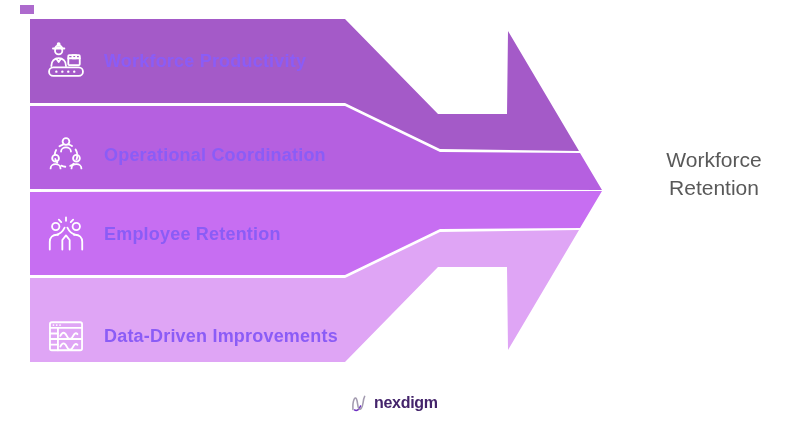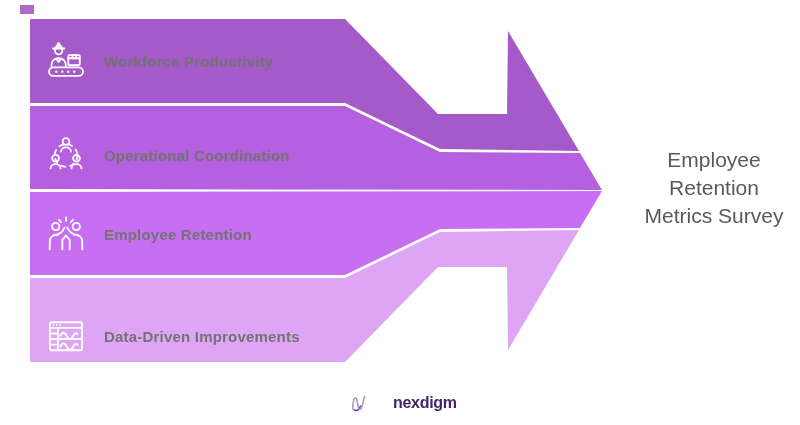--- a/index.html
+++ b/index.html
@@ -7,34 +7,34 @@
     position:relative;width:800px;height:425px;background:#ffffff;overflow:hidden;
     font-family:"Liberation Sans", sans-serif;
   }
   .funnel-svg{position:absolute;left:0;top:0;width:800px;height:425px;}
   .band-row{
     position:absolute;left:44px;height:48px;display:flex;align-items:center;gap:16px;
   }
   .band-row .icon{width:44px;height:44px;flex:0 0 44px;}
   .band-row .icon svg{width:44px;height:44px;display:block;}
   .band-label{
-    color:#737373;font-size:15px;font-weight:bold;letter-spacing:.2px;white-space:nowrap;
+    color:#8b5cf6;font-size:18px;font-weight:bold;letter-spacing:.2px;white-space:nowrap;
   }
   .icon-stroke{fill:none;stroke:#ffffff;stroke-width:2;stroke-linecap:round;stroke-linejoin:round;}
   .icon-fill{fill:#ffffff;stroke:none;}
   .row-1{top:37px;}
   .row-2{top:131px;}
   .row-3{top:210px;}
   .row-4{top:312px;}
   .arrow-title{
     position:absolute;left:628px;top:146px;width:172px;text-align:center;
     font-size:21px;line-height:28px;font-weight:400;
   }
   .footer-logo{
-    position:absolute;left:350px;top:391px;height:24px;display:flex;align-items:center;gap:21px;
+    position:absolute;left:350px;top:391px;height:24px;display:flex;align-items:center;gap:2px;
   }
   .footer-logo .logo-mark{width:22px;height:22px;}
   .logo-text{font-size:16px;font-weight:bold;letter-spacing:-0.3px;}
 </style>
 </head>
 <body>
 
 <div class="canvas">
 
   <svg class="funnel-svg" viewBox="0 0 800 425">
@@ -113,23 +113,22 @@
         <path class="icon-stroke" d="M6.5,21.3 H15.2"></path>
         <path class="icon-stroke" d="M6.5,33.4 H15.2"></path>
         <path class="icon-stroke" d="M17.8,23.8 c2.2,-4.5 4.8,-4.5 7,0 c2.2,4.5 4.8,4.5 7,0 c1.5,-3 3.2,-3.6 4.7,-1.8"></path>
         <path class="icon-stroke" d="M17.8,35.5 c2.2,-4.5 4.8,-4.5 7,0 c2.2,4.5 4.8,4.5 7,0 c1.5,-3 3.2,-3.6 4.7,-1.8"></path>
       </svg>
     </span>
     <span class="band-label">Data-Driven Improvements</span>
   </div>
 
   <div class="arrow-title" style="color: rgb(89, 89, 89);">
-    <div>Employee</div>
+    <div>Workforce</div>
     <div>Retention</div>
-    <div>Metrics Survey</div>
   </div>
 
   <div class="footer-logo">
     <span class="logo-mark">
       <svg viewBox="0 0 24 24" width="22" height="22">
         <path d="M4.8,19.6 C7.4,21.4 10.2,19.2 11.4,15.4" fill="none" stroke-width="1.7" stroke-linecap="round" stroke="#6d2fc2"></path>
         <path d="M3.2,19 C2.6,9 5.4,4.6 7,7.4 C8.6,10.2 8,16.4 9.6,18.2 C11.6,20.4 13.6,16.2 14.2,12 C14.7,8.6 15.4,5.8 16,4.8" fill="none" stroke-width="1.7" stroke-linecap="round" stroke="#a39bb0"></path>
       </svg>
     </span>
     <span class="logo-text" style="color: rgb(68, 36, 107);">nexdigm</span>

